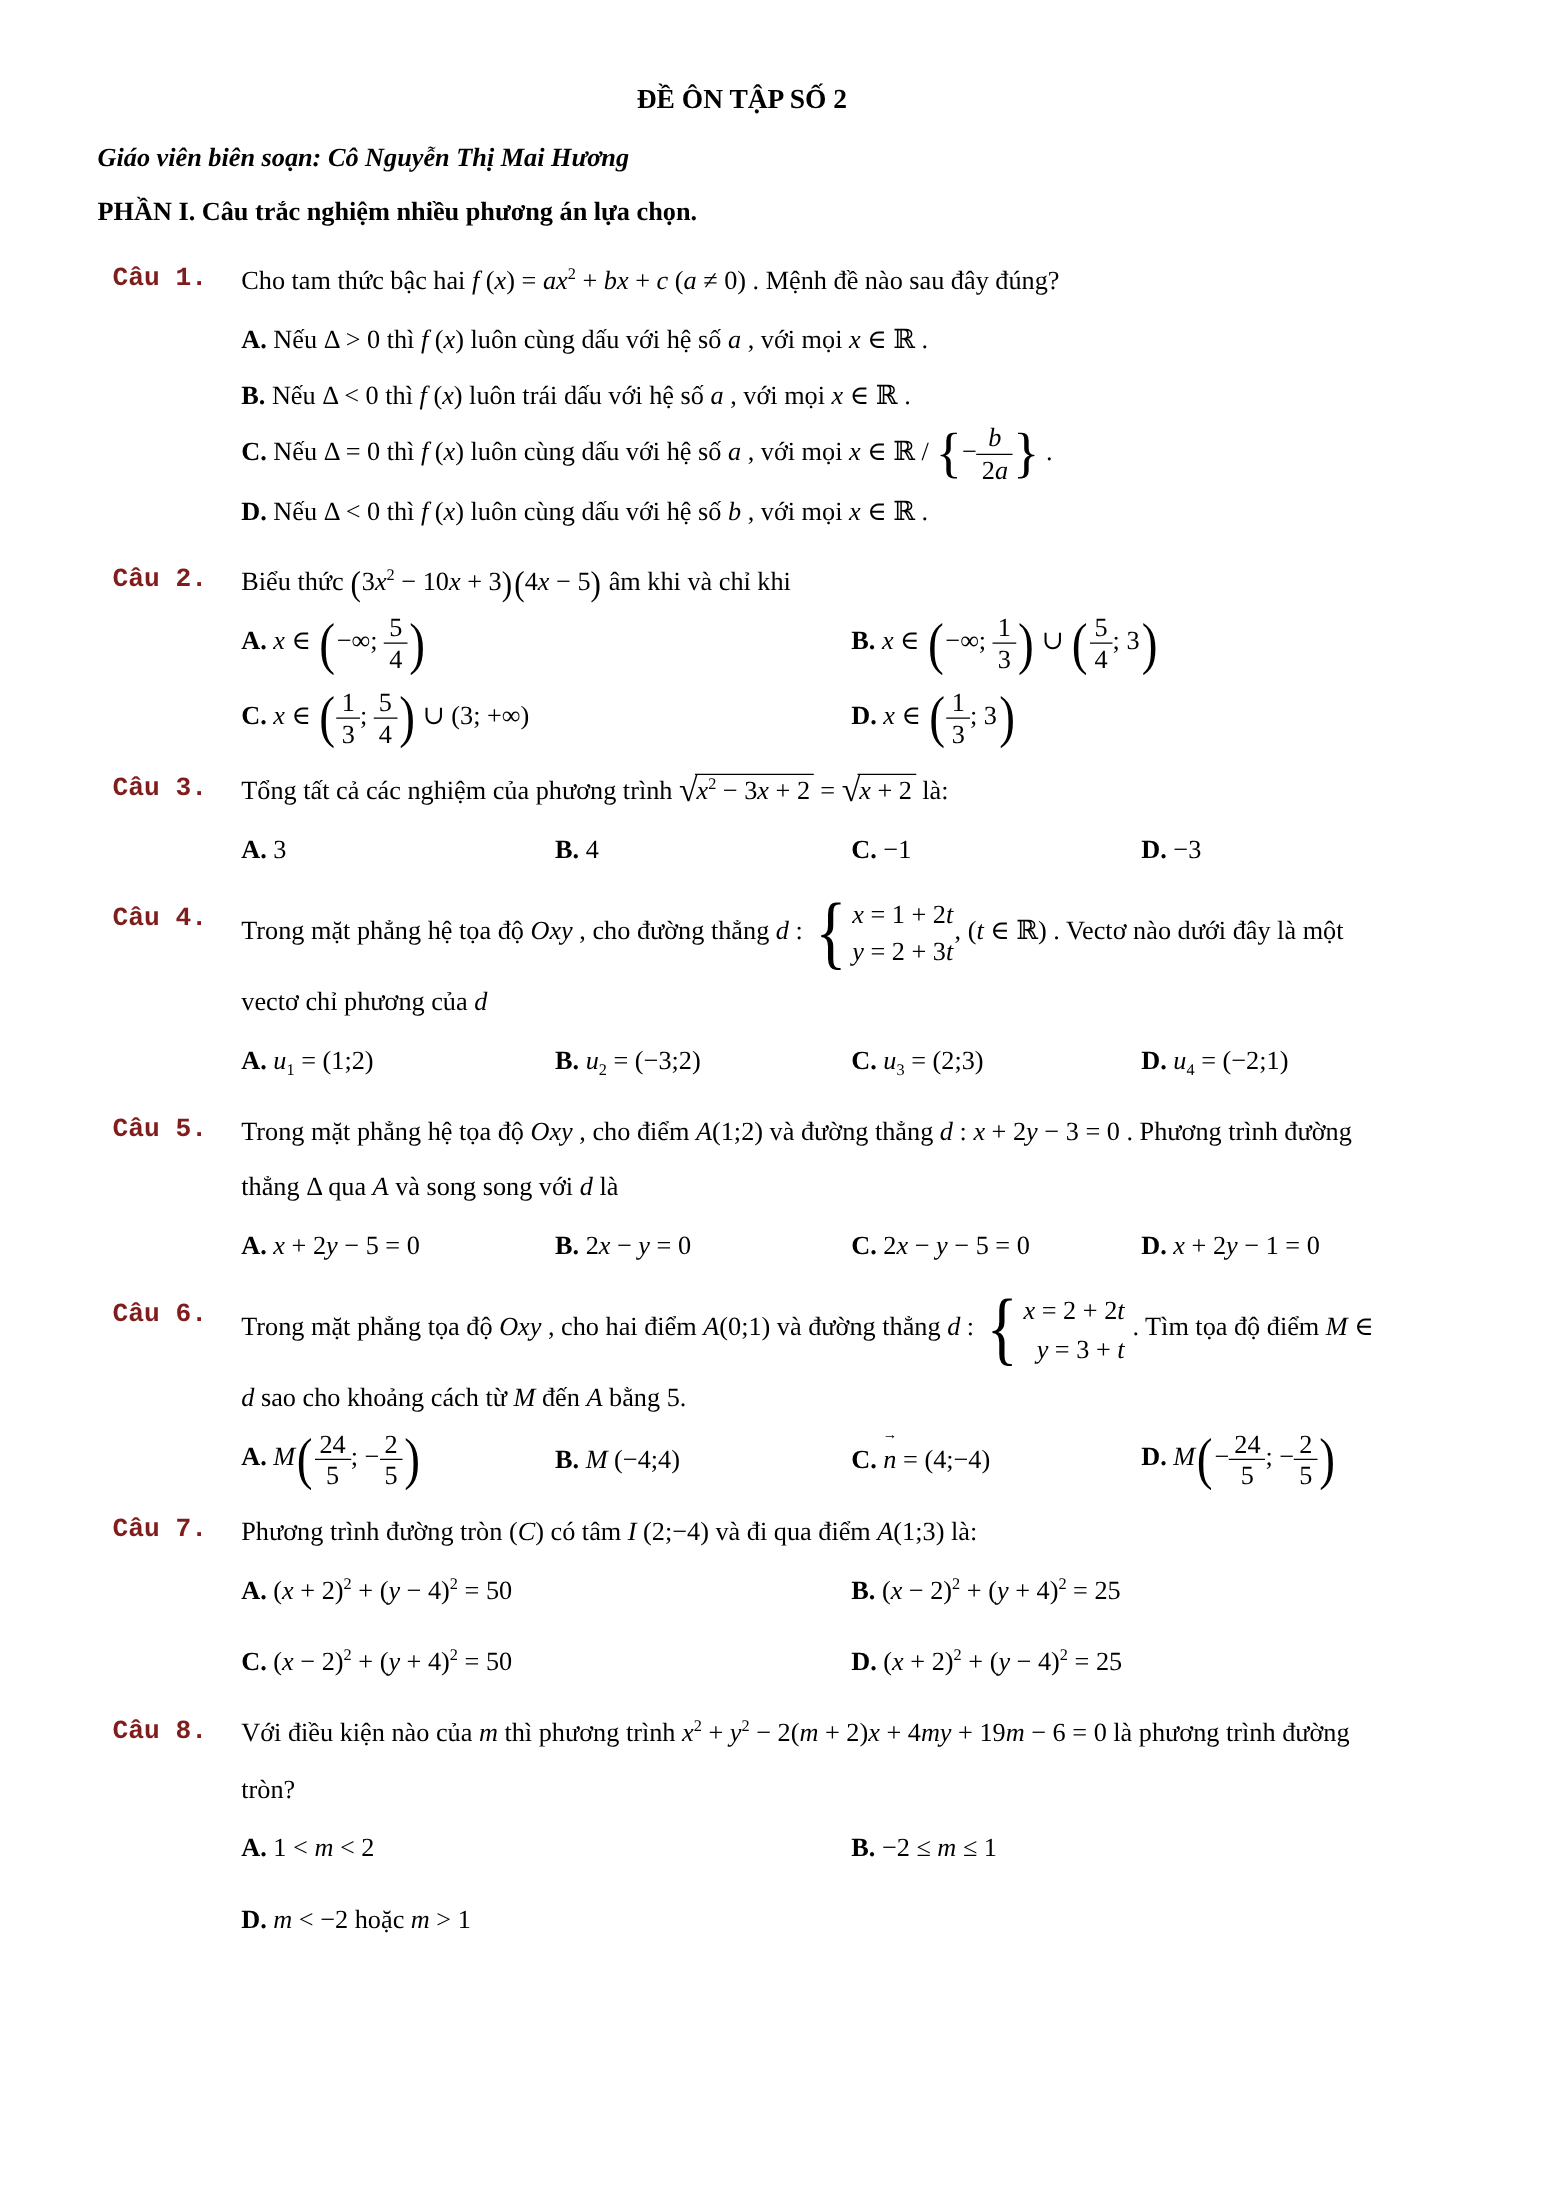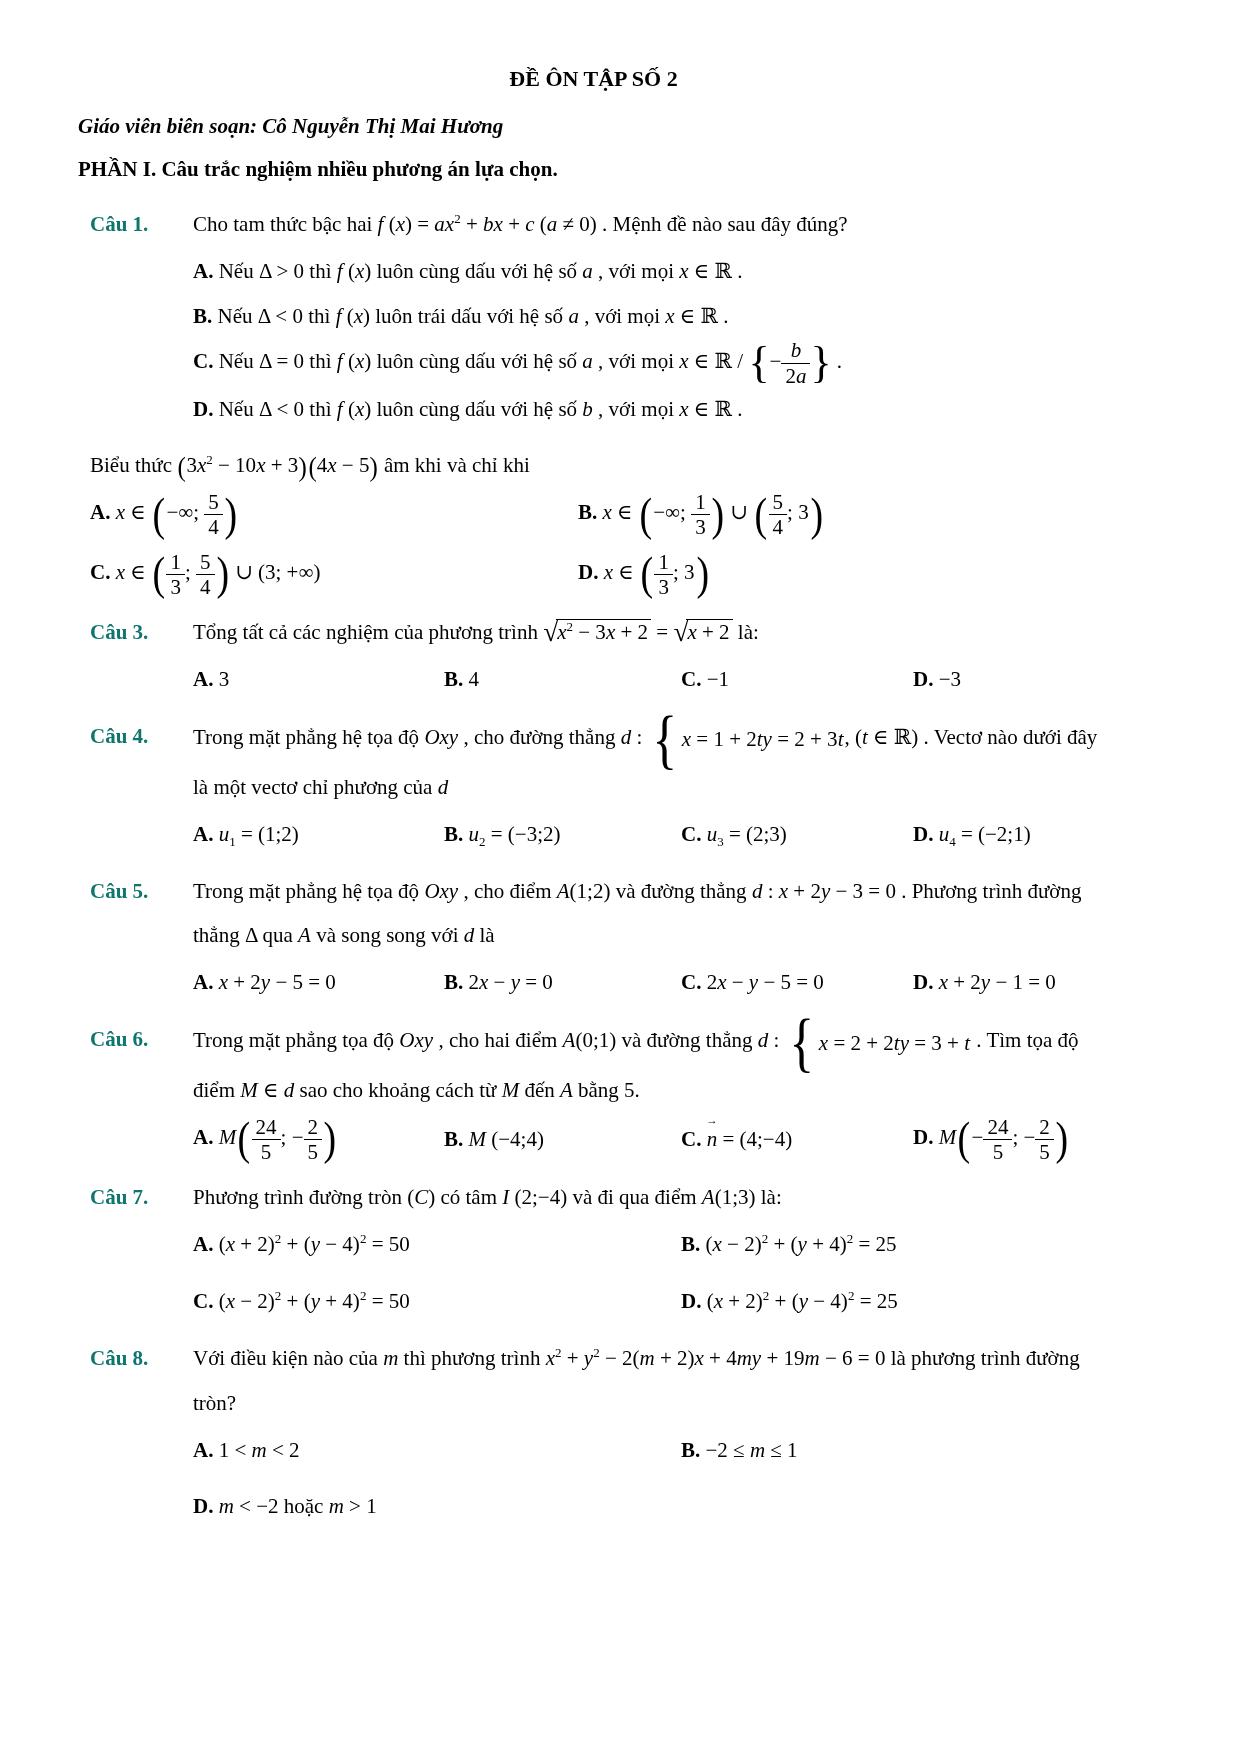--- a/index.html
+++ b/index.html
@@ -11,21 +11,21 @@
     padding:66px 74px 0 78px;
     font-family:"Liberation Serif","DejaVu Serif",serif;
     font-size:21px; color:#000;
     overflow:hidden;
   }
   .doc-title  { text-align:center; font-weight:bold; font-size:22px; margin-bottom:22px; }
   .doc-author { text-align:left; font-weight:bold; font-style:italic; margin-bottom:18px; }
   .section-heading { font-weight:bold; margin-bottom:20px; }
 
   .question { display:flex; margin-bottom:12px; padding-left:12px; }
-  .qlabel { flex:0 0 103px; font-weight:bold; color:#0f766e; line-height:2.14; }
+  .qlabel { flex:0 0 103px; font-weight:bold; color:#7f1d1d; line-height:2.14;font-family:Liberation Mono, monospace; }
   .qbody  { flex:1; min-width:0; }
   .stem   { line-height:2.14; margin-bottom:2px; }
 
   .options { margin:0; }
   .options .option { line-height:2.14; }
   .options.rows .option { display:block; }
   .options.cols2 { display:grid; grid-template-columns:488px 1fr; row-gap:12px; align-items:center; }
   .options.cols4 { display:grid; grid-template-columns:251px 237px 232px 1fr; align-items:center; }
   .okey { font-weight:bold; }
 
@@ -36,21 +36,21 @@
   .frac { display:inline-block; vertical-align:middle; text-align:center; line-height:1.05; }
   .frac .num { display:block; padding:0 4px 1px; border-bottom:1.4px solid #000; }
   .frac .den { display:block; padding:1px 4px 0; }
   .bp { font-size:2.2em; font-weight:300; vertical-align:middle; line-height:0; display:inline-block; transform:scaleX(.82); }
   .mp { font-size:1.32em; vertical-align:-0.13em; line-height:0; display:inline-block; transform:scaleX(.9); }
   .bb { font-size:2.1em; font-weight:300; vertical-align:middle; line-height:0; display:inline-block; }
   .sq { font-size:1.3em; line-height:0; vertical-align:-0.08em; margin-right:-2px; }
   .rad { border-top:1.6px solid #000; padding:0 3px 0 1px; }
   .cases { display:inline-flex; align-items:center; vertical-align:middle; margin:2px 1px; }
   .cases .brace { font-size:3.1em; font-weight:200; line-height:0.72; margin-right:2px; transform:scaleX(.8); }
-  .cases .lines { display:inline-flex; flex-direction:row; text-align:right; }
+  .cases .lines { display:inline-flex; flex-direction:column; text-align:right; }
   .cases .lines span { line-height:1.45; }
   .vec { position:relative; display:inline-block; }
   .vec::before { content:"\2192"; position:absolute; top:-0.72em; left:50%; transform:translateX(-50%); font-size:0.55em; }
 </style>
 </head>
 <body>
 
 <div class="page">
   <div class="doc-title">ĐỀ ÔN TẬP SỐ 2</div>
   <div class="doc-author">Giáo viên biên soạn: Cô Nguyễn Thị Mai Hương</div>
@@ -62,20 +62,21 @@
           <div class="stem">Cho tam thức bậc hai <i>f</i> (<i>x</i>) = <i>ax</i><sup>2</sup> + <i>bx</i> + <i>c</i> (<i>a</i> ≠ 0) . Mệnh đề nào sau đây đúng?</div>
           <div class="options rows">
             <div class="option"><b class="okey">A.</b> <span class="omath">Nếu Δ &gt; 0 thì <i>f</i> (<i>x</i>) luôn cùng dấu với hệ số <i>a</i> , với mọi <i>x</i> ∈ ℝ .</span></div>
             <div class="option"><b class="okey">B.</b> <span class="omath">Nếu Δ &lt; 0 thì <i>f</i> (<i>x</i>) luôn trái dấu với hệ số <i>a</i> , với mọi <i>x</i> ∈ ℝ .</span></div>
             <div class="option"><b class="okey">C.</b> <span class="omath">Nếu Δ = 0 thì <i>f</i> (<i>x</i>) luôn cùng dấu với hệ số <i>a</i> , với mọi <i>x</i> ∈ ℝ / <span class="bb">{</span>−<span class="frac"><span class="num"><i>b</i></span><span class="den">2<i>a</i></span></span><span class="bb">}</span> .</span></div>
             <div class="option"><b class="okey">D.</b> <span class="omath">Nếu Δ &lt; 0 thì <i>f</i> (<i>x</i>) luôn cùng dấu với hệ số <i>b</i> , với mọi <i>x</i> ∈ ℝ .</span></div>
           </div>
         </div>
       </div>
       <div class="question">
+        <div class="qlabel">Câu 2.</div>
         <div class="qbody">
           <div class="stem">Biểu thức <span class="mp">(</span>3<i>x</i><sup>2</sup> − 10<i>x</i> + 3<span class="mp">)</span><span class="mp">(</span>4<i>x</i> − 5<span class="mp">)</span> âm khi và chỉ khi</div>
           <div class="options cols2">
             <div class="option"><b class="okey">A.</b> <span class="omath"><i>x</i> ∈ <span class="bp">(</span>−∞; <span class="frac"><span class="num">5</span><span class="den">4</span></span><span class="bp">)</span></span></div>
             <div class="option"><b class="okey">B.</b> <span class="omath"><i>x</i> ∈ <span class="bp">(</span>−∞; <span class="frac"><span class="num">1</span><span class="den">3</span></span><span class="bp">)</span> ∪ <span class="bp">(</span><span class="frac"><span class="num">5</span><span class="den">4</span></span>; 3<span class="bp">)</span></span></div>
             <div class="option"><b class="okey">C.</b> <span class="omath"><i>x</i> ∈ <span class="bp">(</span><span class="frac"><span class="num">1</span><span class="den">3</span></span>; <span class="frac"><span class="num">5</span><span class="den">4</span></span><span class="bp">)</span> ∪ (3; +∞)</span></div>
             <div class="option"><b class="okey">D.</b> <span class="omath"><i>x</i> ∈ <span class="bp">(</span><span class="frac"><span class="num">1</span><span class="den">3</span></span>; 3<span class="bp">)</span></span></div>
           </div>
         </div>
       </div>

